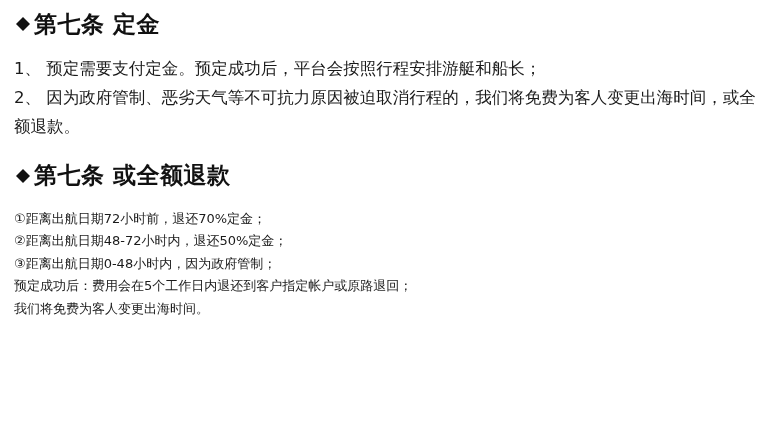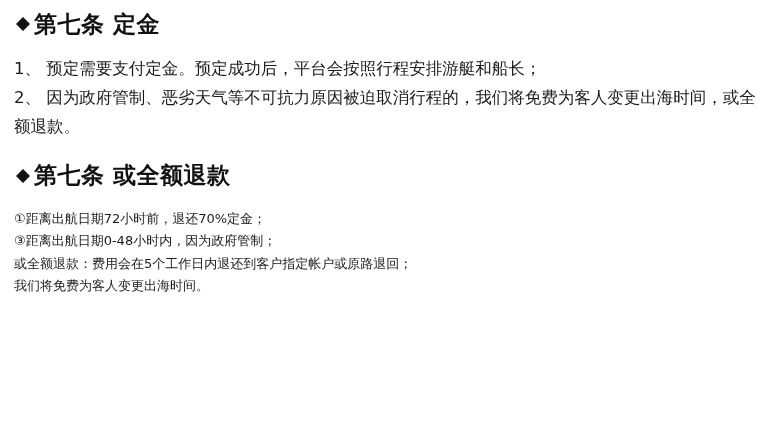--- a/index.html
+++ b/index.html
@@ -99,19 +99,20 @@
           <polygon points="9,2 16,9 9,16 2,9" fill="#111111"></polygon>
         </svg>
       </span>
       <span class="heading-text">第七条 或全额退款</span>
     </div>
 
     <div class="gap-after-heading-2"></div>
 
     <div class="body-text">
       <p class="list-line">①距离出航日期72小时前，退还70%定金；</p>
+      <p class="list-line">②距离出航日期48-72小时内，退还50%定金；</p>
       <p class="list-line">③距离出航日期0-48小时内，因为政府管制；</p>
-      <p class="list-line">或全额退款：费用会在5个工作日内退还到客户指定帐户或原路退回；</p>
+      <p class="list-line">预定成功后：费用会在5个工作日内退还到客户指定帐户或原路退回；</p>
       <p class="list-line">我们将免费为客人变更出海时间。</p>
     </div>
   </div>
 
 </div>
 
 </body></html>

